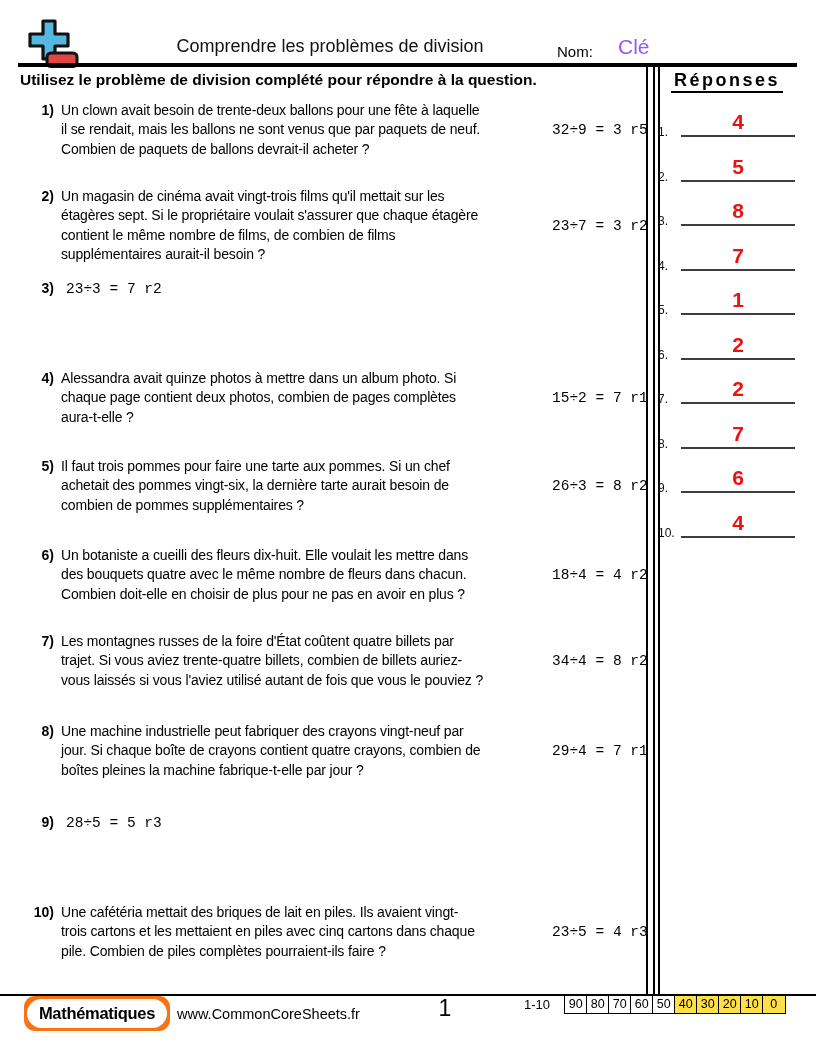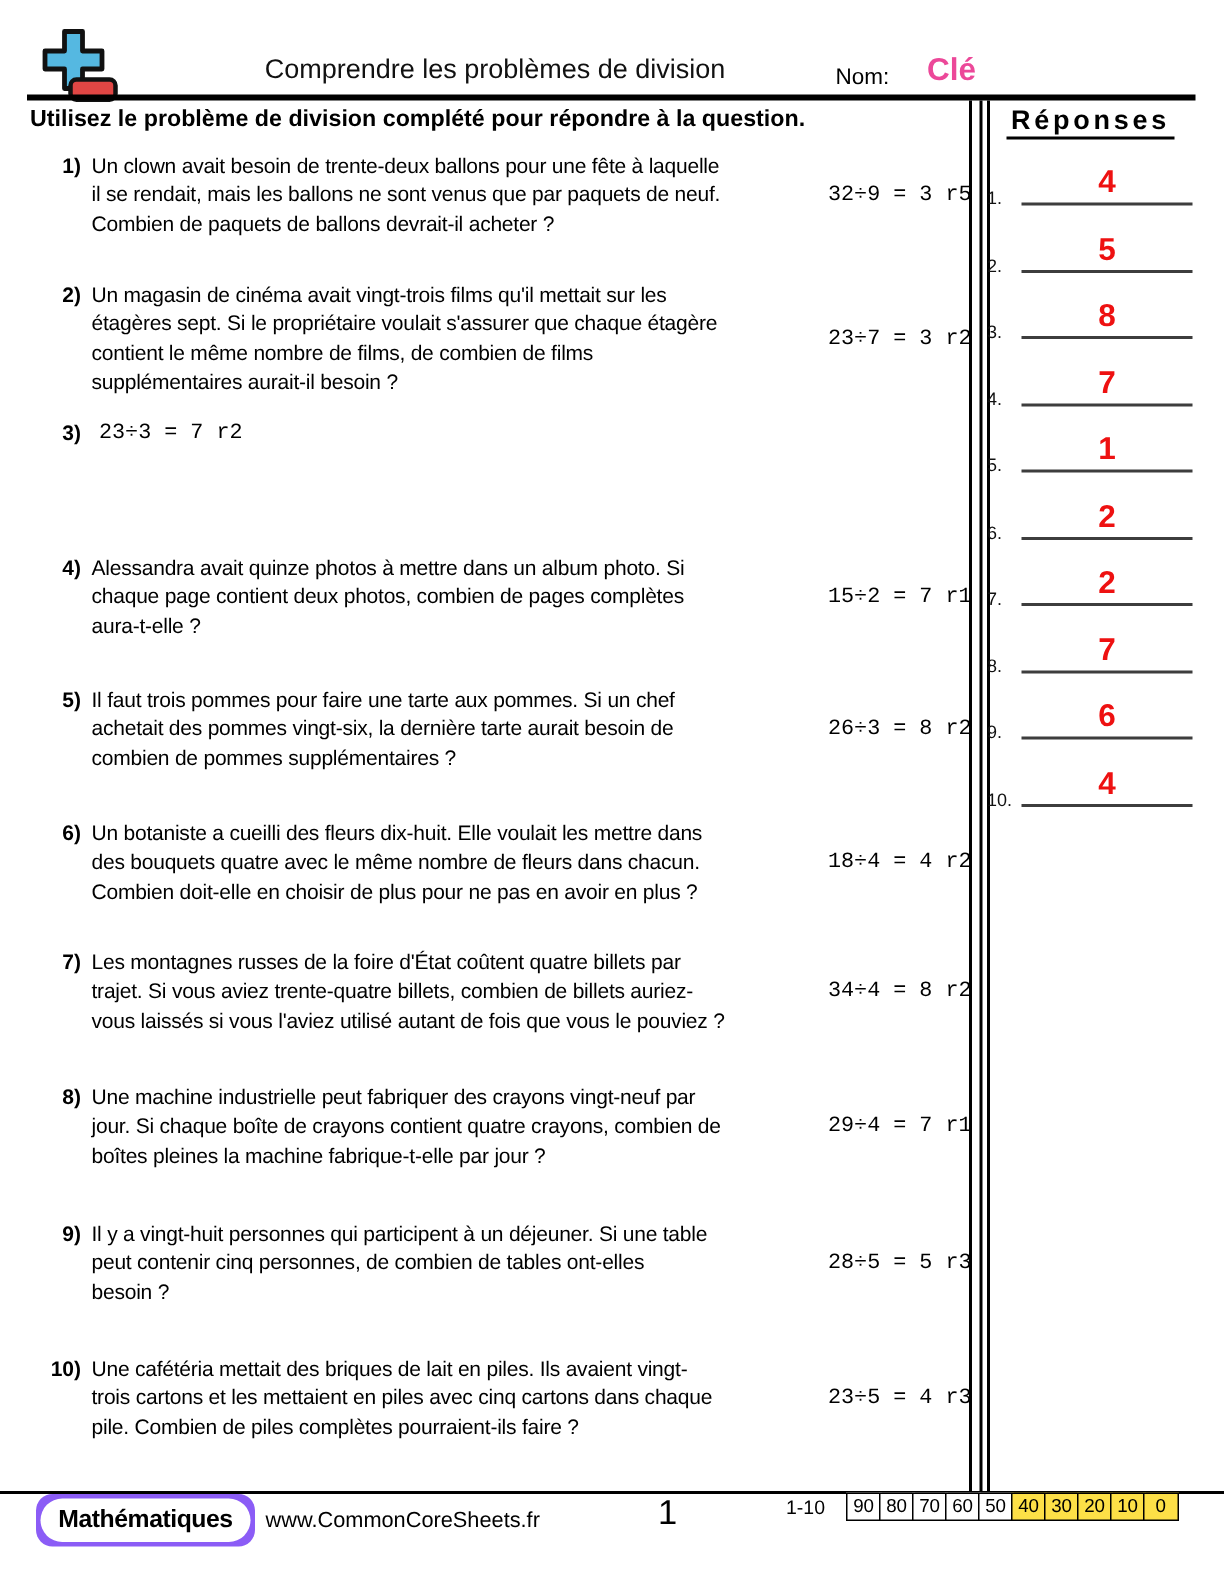--- a/index.html
+++ b/index.html
@@ -4,21 +4,21 @@
 <style>
   html,body { margin:0; padding:0; }
   body { background:#fff; font-family:"Liberation Sans", sans-serif; color:#000; }
   .page { position:relative; width:816px; height:1056px; background:#fff; overflow:hidden; }
 
   
   .logo { position:absolute; left:25px; top:18px; }
   .page-title { position:absolute; left:130px; top:36px; width:400px; text-align:center;
                 font-size:18px; color:#111; }
   .nom-label { position:absolute; left:557px; top:43px; font-size:15px; }
-  .nom-value { position:absolute; left:618px; top:35px; font-size:21px; font-weight:bold; color:#ec4899; }
+  .nom-value { position:absolute; left:618px; top:35px; font-size:21px; font-weight:normal; color:#8b5cf6; }
   .header-rule { position:absolute; left:18px; top:63px; width:779px; height:3.5px; background:#000; }
   .instruction { position:absolute; left:20px; top:71px; font-size:15.5px; font-weight:bold; }
 
   
   .vline { position:absolute; top:67px; height:928px; width:2px; background:#000; }
   .vline.a { left:646px; }
   .vline.b { left:653px; }
   .vline.c { left:658px; }
 
   
@@ -35,21 +35,21 @@
                         border-bottom:2.5px solid #000; padding:0 3px 1px 3px; }
   .arow { position:absolute; left:656px; width:139px; height:32px; }
   .anum { position:absolute; left:2px; bottom:-2px; font-size:12px; color:#111; }
   .aline { position:absolute; left:25px; right:0; bottom:0; border-bottom:2px solid #3d3d3d;
            text-align:center; }
   .aval { display:inline-block; font-size:21px; font-weight:bold; color:#ee1111; line-height:27px; }
 
   
   .footer-rule { position:absolute; left:0; top:994px; width:816px; height:2px; background:#000; }
   .brand-badge { position:absolute; left:24px; top:996px; width:146px; height:35px;
-                 background:#8b5cf6; border-radius:11px; }
+                 background:#f97316; border-radius:11px; }
   .brand-badge .inner { position:absolute; inset:3px; background:#fff; border-radius:15px;
                         display:flex; align-items:center; justify-content:center;
                         font-size:16.5px; font-weight:bold; letter-spacing:-0.3px; }
   .site-url { position:absolute; left:177px; top:1006px; font-size:14.5px; }
   .page-num { position:absolute; left:400px; top:995px; width:90px; text-align:center; font-size:23px; }
   .score-label { position:absolute; left:516px; top:997px; width:42px; text-align:center; font-size:13px; }
   .score-table { position:absolute; left:564px; top:995px; display:flex; }
   .score-cell { width:21.5px; height:16.5px; border:1.5px solid #000; margin-left:-1.5px;
                 display:flex; align-items:center; justify-content:center;
                 font-size:12.5px; background:#fff; }
@@ -126,23 +126,20 @@
   </div>
   <div class="problem" style="top:722px">
     <span class="pnum">8)</span>
     <div class="ptext">Une machine industrielle peut fabriquer des crayons vingt-neuf par
 jour. Si chaque boîte de crayons contient quatre crayons, combien de
 boîtes pleines la machine fabrique-t-elle par jour ?</div>
     <div class="peq">29÷4 = 7 r1</div>
   </div>
   <div class="problem" style="top:813px">
     <span class="pnum">9)</span>
-    <div class="ptext">Il y a vingt-huit personnes qui participent à un déjeuner. Si une table
-peut contenir cinq personnes, de combien de tables ont-elles
-besoin ?</div>
     <div class="peq">28÷5 = 5 r3</div>
   </div>
   <div class="problem" style="top:903px">
     <span class="pnum">10)</span>
     <div class="ptext">Une cafétéria mettait des briques de lait en piles. Ils avaient vingt-
 trois cartons et les mettaient en piles avec cinq cartons dans chaque
 pile. Combien de piles complètes pourraient-ils faire ?</div>
     <div class="peq">23÷5 = 4 r3</div>
   </div>
 

